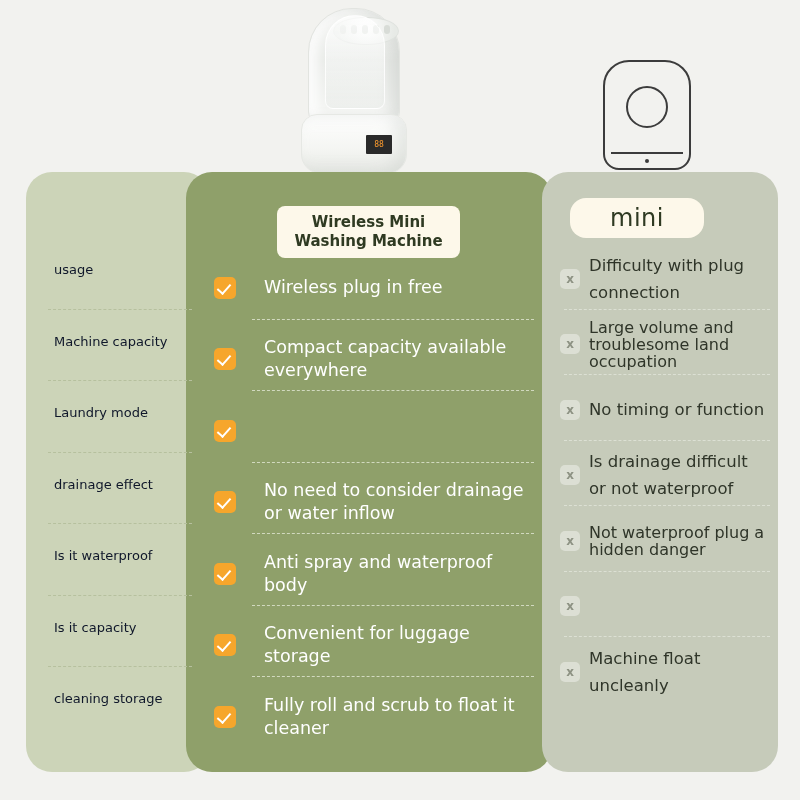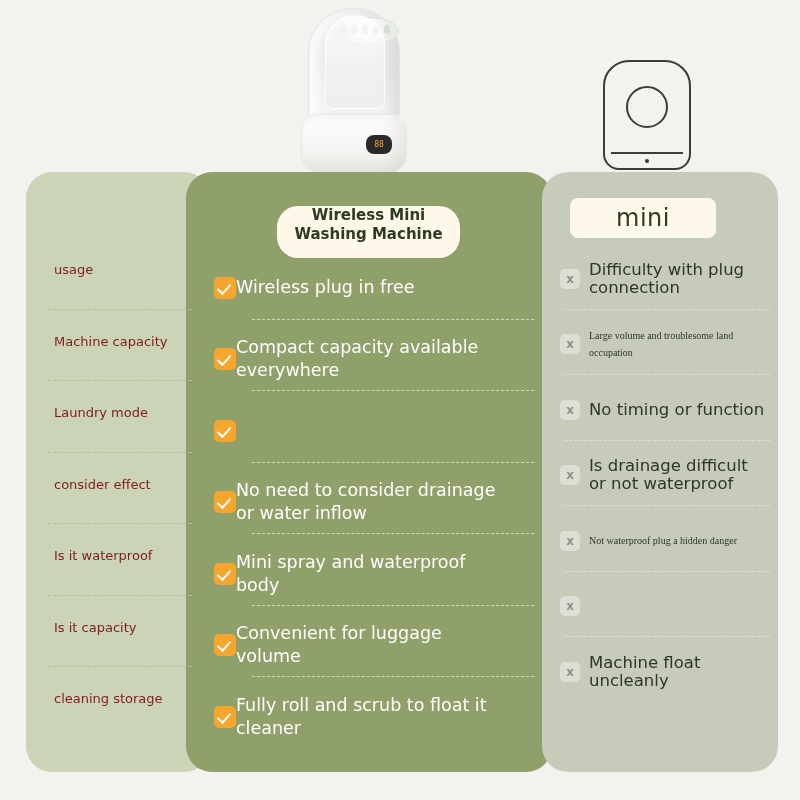--- a/index.html
+++ b/index.html
@@ -68,21 +68,21 @@
     border-radius: 16px 16px 20px 20px;
     border: 1px solid #e6e8e4;
     box-shadow: inset -10px 0 16px rgba(195,200,195,.35);
   }
   .prod-screen {
     position: absolute;
     right: 14px;
     top: 20px;
     width: 26px;
     height: 19px;
-    border-radius: 8px;
+    border-radius: 1px;
     background: #2a2a2a;
     color: #ff9d2e;
     font-size: 8px;
     line-height: 19px;
     text-align: center;
     font-family: "DejaVu Sans Mono", monospace;
   }
   .prod-shadow {
     position: absolute;
     left: 6px; top: 163px;
@@ -163,39 +163,40 @@
   }
 
   
   .main-header {
     position: absolute;
     left: 277px;
     top: 206px;
     width: 183px;
     height: 52px;
     background: #fdf8ea;
-    border-radius: 21px;
+    border-radius: 8px;
     display: flex;
+    align-items: center;
     justify-content: center;
     text-align: center;
     color: #2f3a22;
     font-size: 15px;
     line-height: 19px;
     font-weight: 700;
     padding: 0 6px;
     box-sizing: border-box;
   }
   .right-header {
     position: absolute;
     left: 570px;
     top: 198px;
-    width: 146px;
+    width: 134px;
     height: 40px;
     background: #fdf8ea;
-    border-radius: 8px;
+    border-radius: 16px;
     display: flex;
     align-items: center;
     justify-content: center;
     color: #2f3a22;
     font-size: 24px;
     letter-spacing: .5px;
   }
 
   
   .left-rows {
@@ -206,21 +207,21 @@
   }
   .left-row {
     height: 71.5px;
     position: relative;
   }
   .left-row span {
     position: absolute;
     left: 14px;
     top: 16px;
     font-size: 13px;
-    color: #7f1d1d;
+    color: #0f172a;
   }
   .left-row:after {
     content: "";
     position: absolute;
     left: 8px;
     right: 6px;
     bottom: 8px;
     border-bottom: 1px dashed #b6c09e;
   }
   .left-row.last:after { display: none; }
@@ -230,21 +231,21 @@
     position: absolute;
     left: 214px;
     top: 252px;
     width: 322px;
   }
   .main-row {
     position: relative;
     height: 71.5px;
     display: flex;
     align-items: center;
-    gap: 0;
+    gap: 28px;
   }
   .main-row:after {
     content: "";
     position: absolute;
     left: 38px;
     right: 2px;
     bottom: 4px;
     border-bottom: 1px dashed #e8eddc;
     opacity: .75;
   }
@@ -307,27 +308,26 @@
     background: #dcdfd4;
     color: #8d9283;
     font-size: 12px;
     font-weight: 700;
     line-height: 20px;
     text-align: center;
   }
   .right-text {
     color: #2f3529;
     font-size: 16.5px;
-    line-height: 18px;
+    line-height: 27px;
     max-width: 178px;
   }
   .right-text.small {
-    font-size: 10px;
+    font-size: 16px;
     line-height: 17px;
-    font-family: Liberation Serif, serif;
   }
 </style>
 </head>
 <body>
 
 <div class="product">
   <div class="prod-lid">
     <div class="prod-top-dots">
       <i style="left:6px"></i>
         <i style="left:17px"></i>
@@ -365,21 +365,21 @@
   <div class="left-row">
       <span>usage</span>
     </div>
   <div class="left-row">
       <span>Machine capacity</span>
     </div>
   <div class="left-row">
       <span>Laundry mode</span>
     </div>
   <div class="left-row">
-      <span>consider effect</span>
+      <span>drainage effect</span>
     </div>
   <div class="left-row">
       <span>Is it waterproof</span>
     </div>
   <div class="left-row">
       <span>Is it capacity</span>
     </div>
   <div class="left-row last">
       <span>cleaning storage</span>
     </div>
@@ -396,25 +396,25 @@
   </div>
   <div class="main-row">
     <div class="check"></div>
   </div>
   <div class="main-row">
     <div class="check"></div>
     <div class="main-text">No need to consider drainage or water inflow</div>
   </div>
   <div class="main-row">
     <div class="check"></div>
-    <div class="main-text">Mini spray and waterproof body</div>
-  </div>
-  <div class="main-row">
-    <div class="check"></div>
-    <div class="main-text">Convenient for luggage volume</div>
+    <div class="main-text">Anti spray and waterproof body</div>
+  </div>
+  <div class="main-row">
+    <div class="check"></div>
+    <div class="main-text">Convenient for luggage storage</div>
   </div>
   <div class="main-row last">
     <div class="check"></div>
     <div class="main-text">Fully roll and scrub to float it cleaner</div>
   </div>
 </div>
 
 <div class="right-rows">
   <div class="right-row">
     <div class="cross">x</div>

